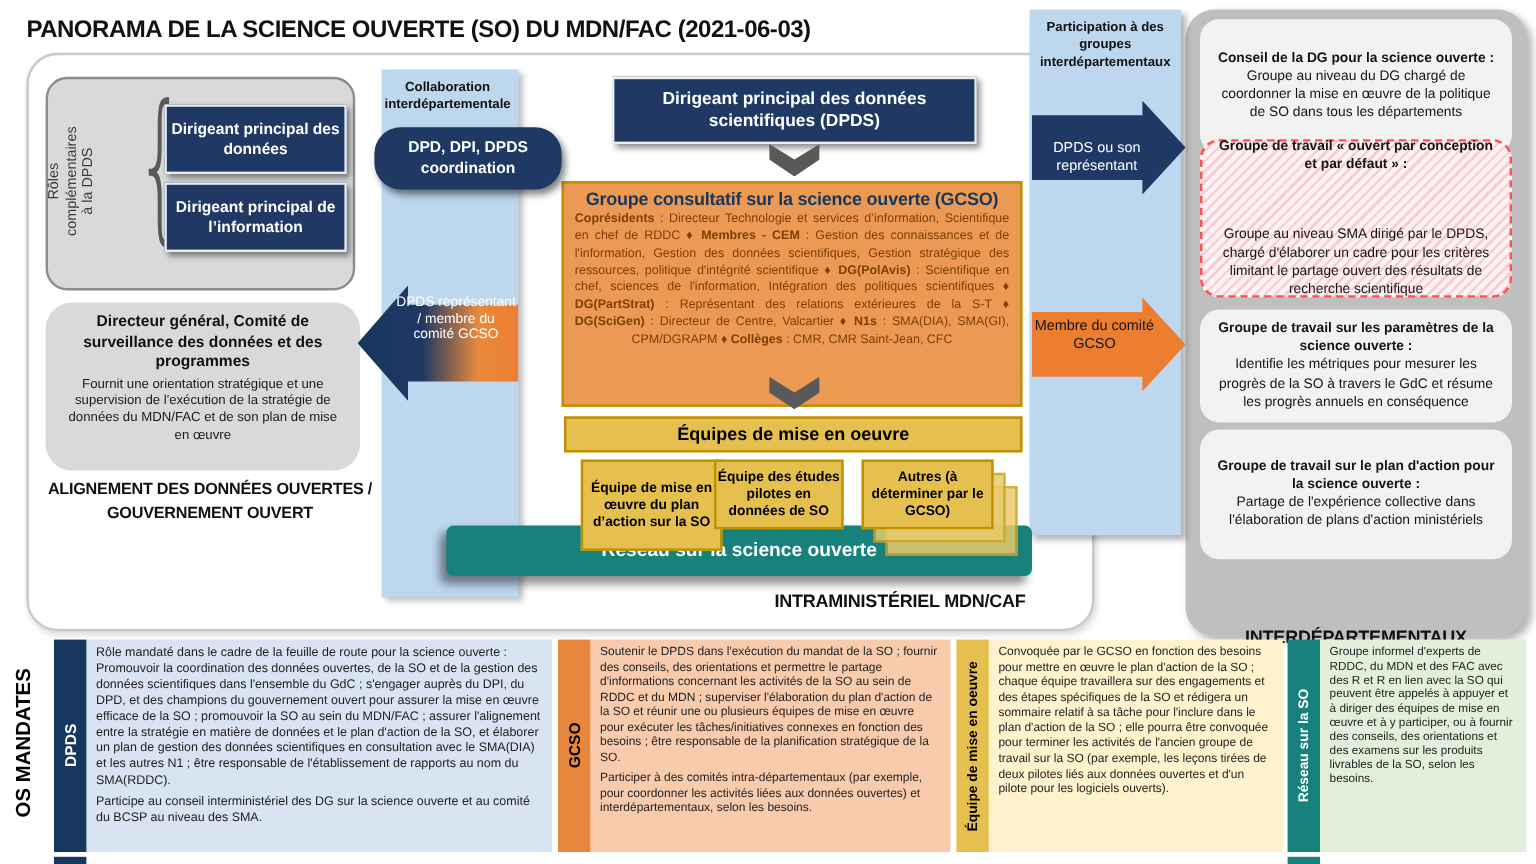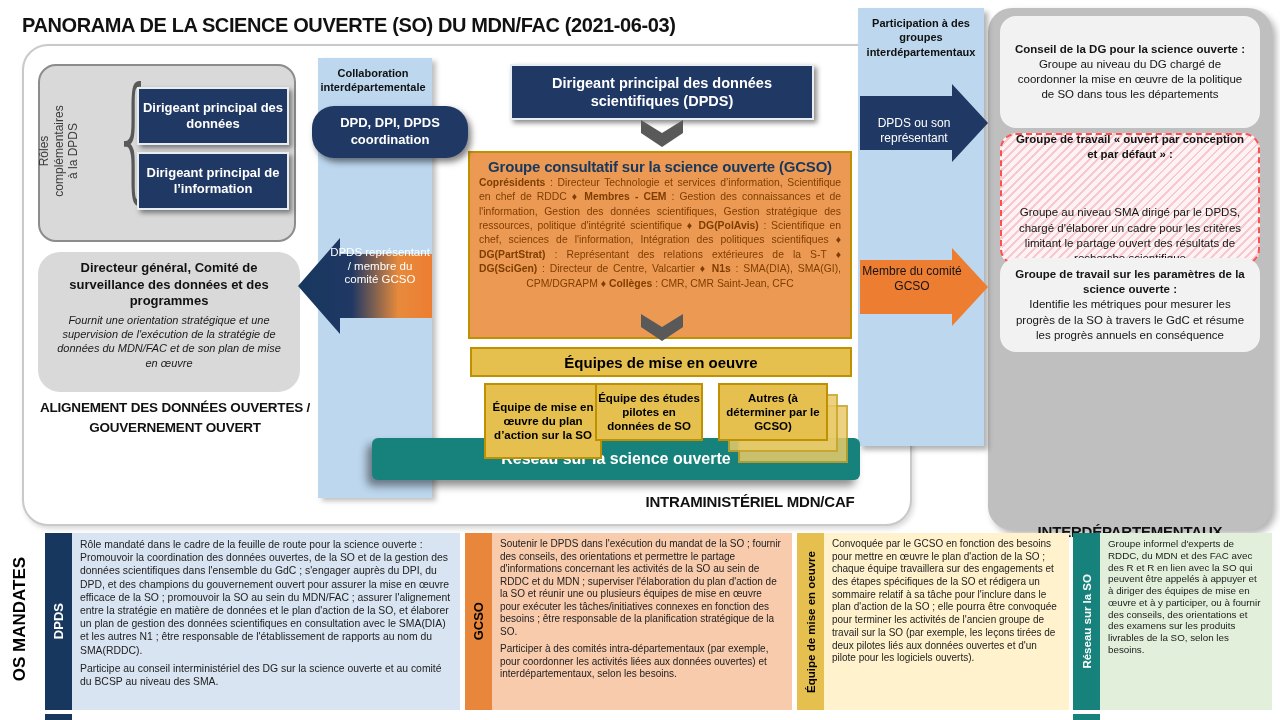--- a/index.html
+++ b/index.html
@@ -22,21 +22,21 @@
                font-size:12px;color:#3b3b3b;line-height:1.22;}
   #roles-brace{left:96px;top:78px;font-size:118px;line-height:118px;font-weight:200;color:#595959;
                font-family:"DejaVu Sans",sans-serif;transform:scale(0.55,1.15);transform-origin:center;}
   .navy-chip{background:#1f3864;border:2px solid #e8edf2;box-shadow:3px 3px 5px rgba(0,0,0,0.45);
              color:#fff;font-weight:bold;font-size:13px;line-height:1.25;}
   #role-chip-1{left:137px;top:87px;width:148px;height:54px;}
   #role-chip-2{left:137px;top:152px;width:148px;height:54px;}
 
   #dg-box{left:38px;top:252px;width:262px;height:140px;background:#d9d9d9;border-radius:22px;padding:8px 12px;box-sizing:border-box;}
   #dg-title{font-size:13px;font-weight:bold;line-height:1.28;text-align:center;}
-  #dg-body{font-size:11px;line-height:1.3;text-align:center;margin-top:3px;color:#1a1a1a;font-style:italic;}
+  #dg-body{font-size:11px;line-height:1.3;text-align:center;margin-top:3px;color:#1a1a1a;}
   #alignment-label{left:28px;top:398px;width:294px;font-size:13.5px;font-weight:bold;text-align:center;line-height:1.45;letter-spacing:-0.2px;}
 
   
   #band-left{left:318px;top:58px;width:114px;height:440px;background:#bdd7ee;box-shadow:4px 3px 5px rgba(0,0,0,0.25);}
   #collab-header{left:318px;top:66px;width:110px;font-size:11px;font-weight:bold;text-align:center;line-height:1.3;color:#101010;}
   #coord-box{left:312px;top:106px;width:156px;height:52px;background:#1f3864;border-radius:22px;
              color:#fff;font-weight:bold;font-size:13px;line-height:1.3;box-shadow:3px 4px 6px rgba(0,0,0,0.5);z-index:3;}
   #left-arrow{left:298px;top:236px;z-index:3;}
   #left-arrow-text{left:330px;top:246px;width:100px;color:#fff;font-size:11.5px;line-height:1.18;z-index:4;}
 
@@ -69,21 +69,21 @@
   #right-arrow-1-text{left:862px;top:100px;width:104px;color:#fff;font-size:12px;line-height:1.25;z-index:4;margin-top:16px;}
   #right-arrow-2{left:860px;top:248px;z-index:3;}
   #right-arrow-2-text{left:862px;top:264px;width:100px;color:#141414;font-size:12px;line-height:1.25;z-index:4;}
 
   
   #inter-panel{left:988px;top:8px;width:284px;height:522px;background:#bfbfbf;border-radius:24px;
                box-shadow:4px 4px 7px rgba(0,0,0,0.3);}
   .rbox{left:1000px;width:260px;background:#f2f2f2;border-radius:16px;box-sizing:border-box;
         padding:6px 10px;font-size:11.5px;line-height:1.32;color:#141414;z-index:2;}
   #rbox-1{top:16px;height:112px;}
-  #rbox-2{top:133px;height:132px;background:
+  #rbox-2{top:116px;height:132px;background:
           repeating-linear-gradient(135deg, rgba(242,150,160,0.45) 0 2px, rgba(255,255,255,0) 2px 6px),#fdf3f4;
           border:2px dashed #ff5050;gap:43px;}
   #rbox-3{top:258px;height:94px;}
   #rbox-4{top:358px;height:108px;}
   #inter-footer{left:1000px;top:493px;width:260px;text-align:center;font-size:15px;font-weight:bold;letter-spacing:-0.2px;margin-top:30px;}
 
   
   #os-label{left:-50px;top:606px;width:140px;height:26px;transform:rotate(-90deg);
             font-size:17px;font-weight:bold;color:#000;}
   .vtab{top:533px;width:27px;height:177px;font-weight:bold;z-index:2;}
@@ -181,20 +181,24 @@
       <span>Groupe au niveau du DG chargé de coordonner la mise en œuvre de la politique de SO dans tous les départements</span>
     </div>
   <div class="abs rbox colcenter" id="rbox-2">
       <span class="b">Groupe de travail « ouvert par conception et par défaut » : </span>
       <span>Groupe au niveau SMA dirigé par le DPDS, chargé d'élaborer un cadre pour les critères limitant le partage ouvert des résultats de recherche scientifique</span>
     </div>
   <div class="abs rbox colcenter" id="rbox-3">
       <span class="b">Groupe de travail sur les paramètres de la science ouverte : </span>
       <span>Identifie les métriques pour mesurer les progrès de la SO à travers le GdC et résume les progrès annuels en conséquence</span>
     </div>
+  <div class="abs rbox colcenter" id="rbox-4">
+      <span class="b">Groupe de travail sur le plan d'action pour la science ouverte : </span>
+      <span>Partage de l'expérience collective dans l'élaboration de plans d'action ministériels</span>
+    </div>
   <div class="abs" id="inter-footer">INTERDÉPARTEMENTAUX</div>
 
   <div class="abs center" id="os-label">OS MANDATES</div>
 
   <div class="abs center vtab" id="tab-dpds">
     <span>DPDS</span>
     </div>
   <div class="abs mpanel" id="panel-dpds">
     <p>Rôle mandaté dans le cadre de la feuille de route pour la science ouverte : Promouvoir la coordination des données ouvertes, de la SO et de la gestion des données scientifiques dans l'ensemble du GdC ; s'engager auprès du DPI, du DPD, et des champions du gouvernement ouvert pour assurer la mise en œuvre efficace de la SO ; promouvoir la SO au sein du MDN/FAC ; assurer l'alignement entre la stratégie en matière de données et le plan d'action de la SO, et élaborer un plan de gestion des données scientifiques en consultation avec le SMA(DIA) et les autres N1 ; être responsable de l'établissement de rapports au nom du SMA(RDDC).</p>
     <p>Participe au conseil interministériel des DG sur la science ouverte et au comité du BCSP au niveau des SMA.</p>

